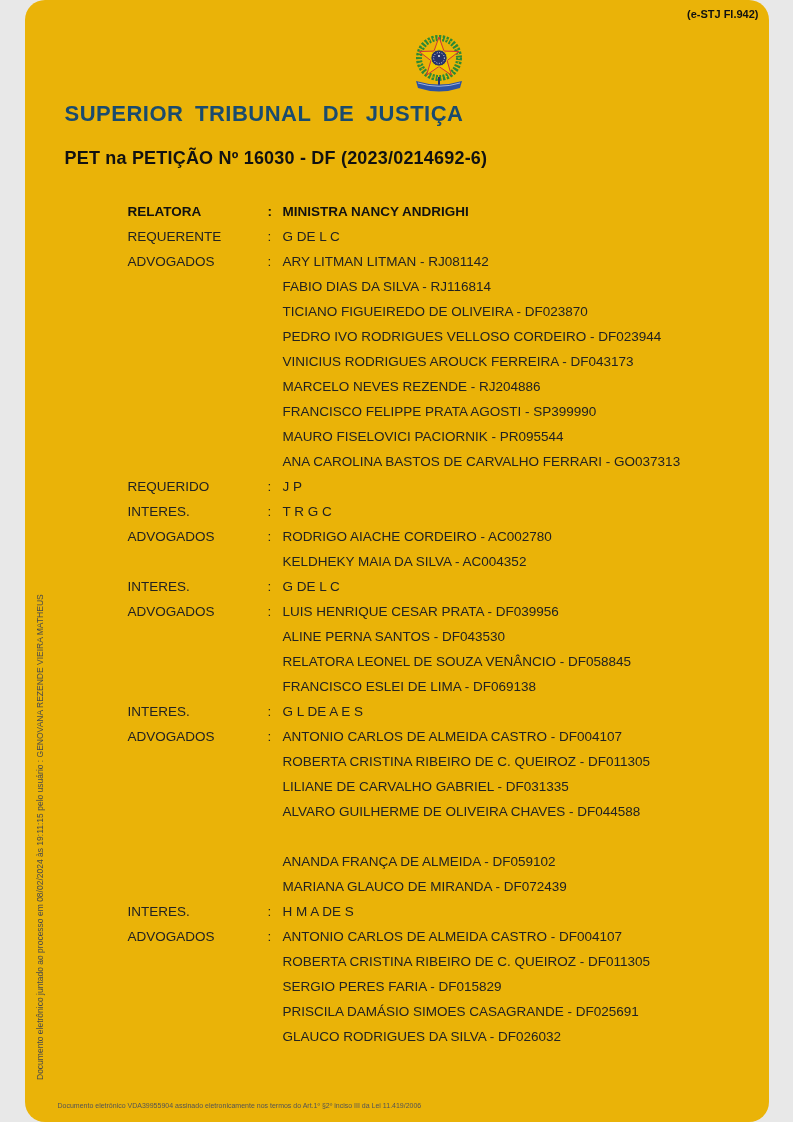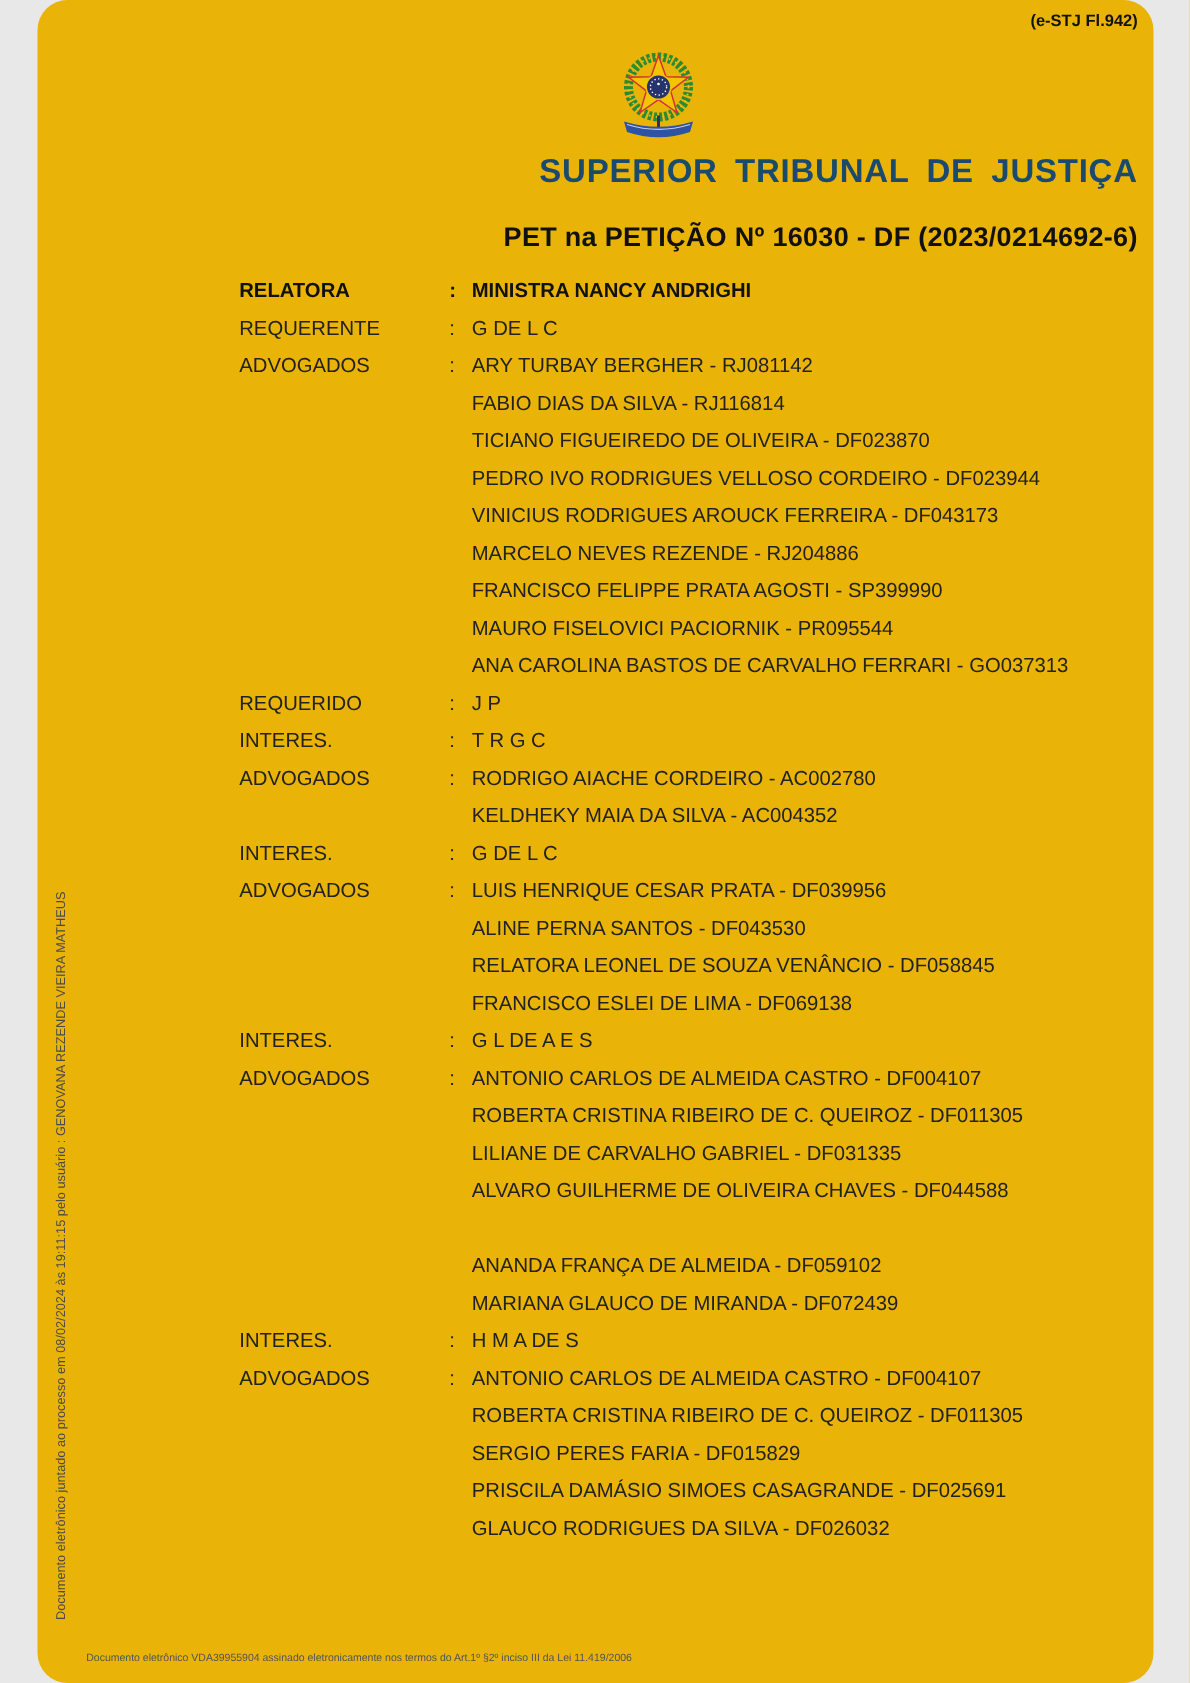--- a/index.html
+++ b/index.html
@@ -14,34 +14,34 @@
     border-radius:20px;
   }
   .folio{
     position:absolute;top:8px;right:10px;
     font-size:11px;font-weight:bold;color:#111;
   }
   .emblem{
     position:absolute;top:32px;left:384px;width:60px;height:64px;
   }
   .doc-header{
-    position:absolute;left:40px;right:10px;text-align:right;
+    position:absolute;left:40px;right:10px;text-align:left;
   }
   .title{
     top:101px;
     font-size:22px;font-weight:bold;
     letter-spacing:0.5px;word-spacing:5px;
   }
   .subtitle{
     top:148px;
     font-size:18px;font-weight:bold;color:#111;
     letter-spacing:0.2px;
   }
   .parties{
-    position:absolute;top:181px;left:103px;right:30px;margin-left:32px;
+    position:absolute;top:199px;left:103px;right:30px;
   }
   .party-row{
     display:flex;
     height:25px;line-height:25px;
     font-size:13.5px;
     color:#222;
   }
   .party-row.bold{font-weight:bold;color:#111;}
   .col-label{width:140px;flex:0 0 140px;}
   .col-colon{width:15px;flex:0 0 15px;}
@@ -96,21 +96,21 @@
         <span class="col-value">MINISTRA NANCY ANDRIGHI</span>
       </div>
       <div class="party-row">
         <span class="col-label">REQUERENTE</span>
         <span class="col-colon">:</span>
         <span class="col-value">G DE L C</span>
       </div>
       <div class="party-row">
         <span class="col-label">ADVOGADOS</span>
         <span class="col-colon">:</span>
-        <span class="col-value">ARY TURBAY BERGHER - RJ081142</span>
+        <span class="col-value">ARY LITMAN LITMAN - RJ081142</span>
       </div>
       <div class="party-row">
         <span class="col-label"></span>
         <span class="col-colon"></span>
         <span class="col-value">FABIO DIAS DA SILVA - RJ116814</span>
       </div>
       <div class="party-row">
         <span class="col-label"></span>
         <span class="col-colon"></span>
         <span class="col-value">TICIANO FIGUEIREDO DE OLIVEIRA - DF023870</span>

